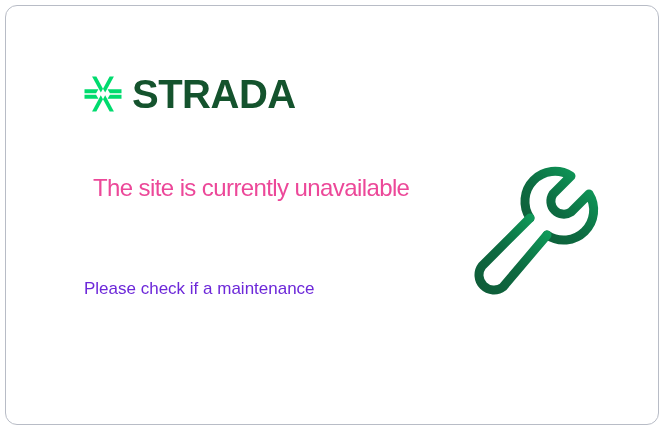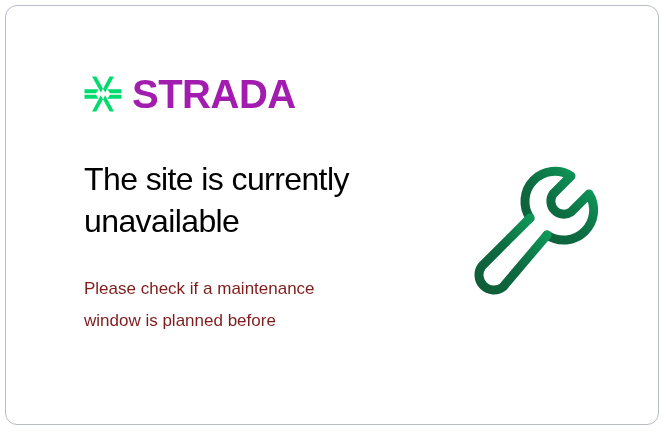--- a/index.html
+++ b/index.html
@@ -42,52 +42,52 @@
     height: 40px;
     display: block;
     flex: 0 0 auto;
   }
   .brand-word {
     font-family: "Liberation Sans", sans-serif;
     font-size: 40px;
     line-height: 40px;
     font-weight: bold;
     letter-spacing: -0.5px;
-    color: #a21caf;
+    color: #14532d;
     white-space: nowrap;
     text-align: right;
   }
 
   
   .headline {
     position: absolute;
     left: 78px;
     top: 152px;
     width: 340px;
-    margin: 0;
+    margin: 9px;
     font-family: "Liberation Sans", sans-serif;
-    font-size: 32px;
+    font-size: 24px;
     line-height: 42px;
     font-weight: normal;
     letter-spacing: -0.6px;
-    color: #000000;
+    color: #ec4899;
   }
 
   
   .body-copy {
     position: absolute;
     left: 78px;
     top: 267px;
     width: 310px;
     margin: 0;
     font-family: "Liberation Sans", sans-serif;
     font-size: 17px;
     line-height: 32px;
     font-weight: normal;
-    color: #7f1d1d;
+    color: #6d28d9;
   }
   .body-copy span { display: block; }
 
   
   .wrench {
     position: absolute;
     left: 455px;
     top: 148px;
     width: 160px;
     height: 160px;
@@ -120,21 +120,20 @@
         </g>
       </svg>
     </span>
     <span class="brand-word">STRADA</span>
   </div>
 
   <h1 class="headline">The site is currently unavailable</h1>
 
   <p class="body-copy">
     <span>Please check if a maintenance</span>
-    <span>window is planned before</span>
   </p>
 
   <div class="wrench">
     <svg viewBox="0 0 160 160" xmlns="http://www.w3.org/2000/svg" aria-hidden="true">
       <defs>
         <linearGradient id="wrenchGrad" x1="0" y1="1" x2="1" y2="0">
           <stop offset="0%" stop-color="#0f5c38"></stop>
           <stop offset="45%" stop-color="#0d6b41"></stop>
           <stop offset="100%" stop-color="#0fa35e"></stop>
         </linearGradient>

